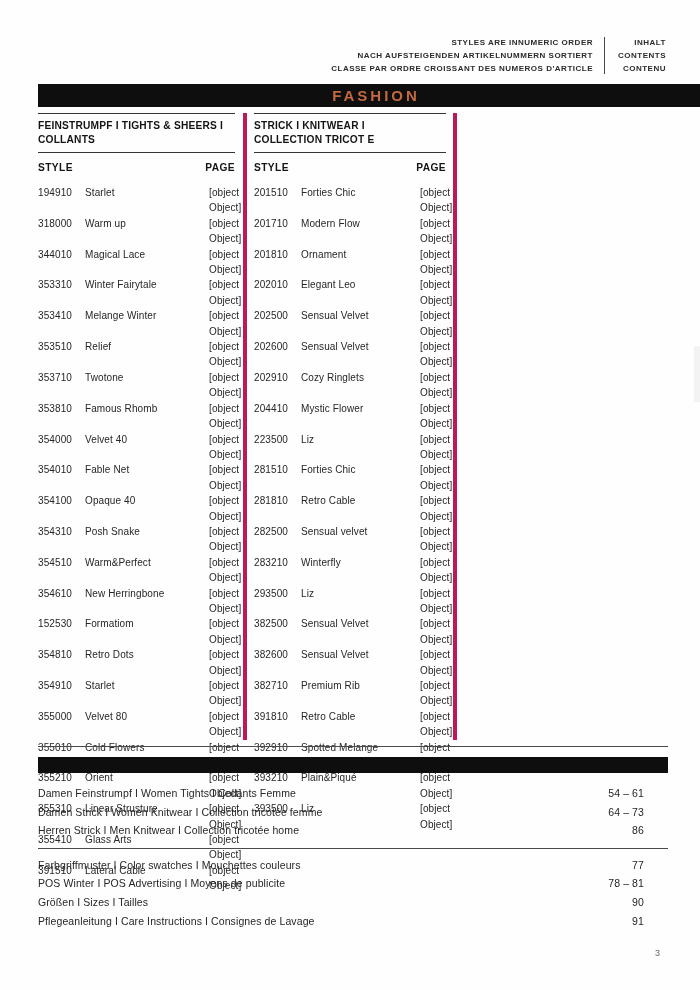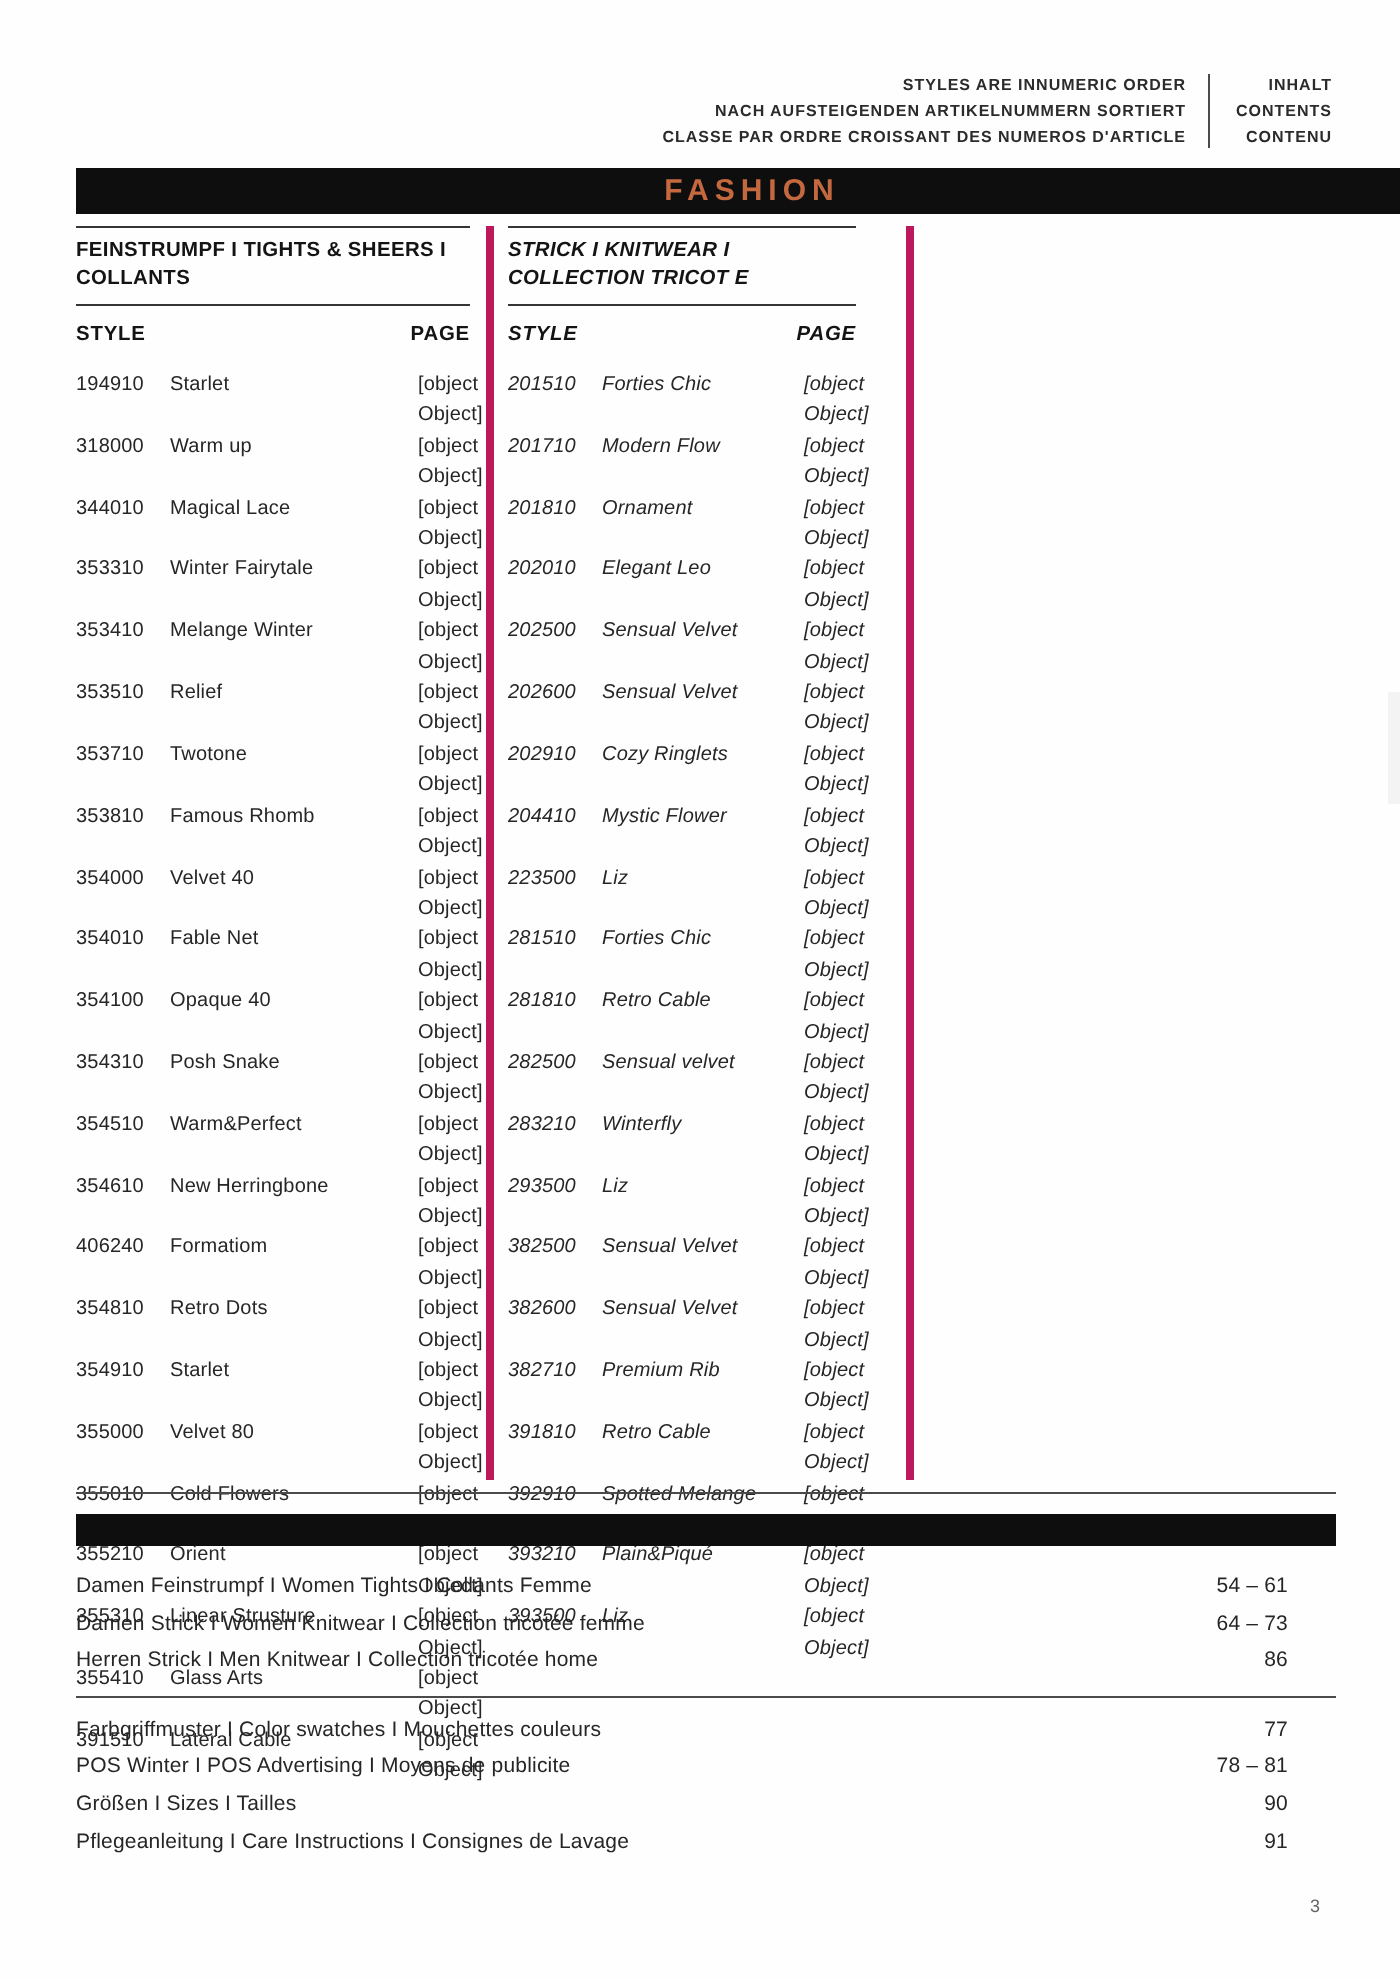--- a/index.html
+++ b/index.html
@@ -16,21 +16,21 @@
 
   
   .banner { position:absolute; left:38px; top:84px; width:676px; height:23px;
     background:#0e0e0e; display:flex; align-items:center; justify-content:center; }
   .banner-text { color:#c4693f; font-weight:bold; font-size:15px; letter-spacing:3px; }
 
   
   .cols { position:absolute; left:38px; top:113px; width:420px; height:627px; display:flex; }
   .col { box-sizing:border-box; border-right:4px solid #be185d; }
   .col-left  { width:209px; padding-right:8px; }
-  .col-right { width:210px; padding-left:7px; padding-right:25px;font-style:italic; }
+  .col-right { width:210px; padding-left:7px; padding-right:7px; }
   .col-head { border-top:1px solid #353535; border-bottom:1px solid #353535; padding:5px 0 5px; }
   .col-title { font-size:10.2px; font-weight:bold; letter-spacing:0.2px; line-height:14px; color:#141414; }
   .style-page { display:flex; justify-content:space-between; font-size:10.2px; font-weight:bold;
     letter-spacing:0.4px; margin-top:9px; color:#141414;text-align:center; }
   .rows { margin-top:12px; }
   .row { display:flex; font-size:10px; line-height:15.4px; color:#262626; letter-spacing:0.1px; }
   .r-style { width:47px; }
   .r-name  { flex:1; }
   .r-page  { width:26px; text-align:right; }
 
@@ -162,21 +162,21 @@
             <span class="r-page">[object Object]</span>
           </div>
 
           <div class="row">
             <span class="r-style">354610</span>
             <span class="r-name">New Herringbone</span>
             <span class="r-page">[object Object]</span>
           </div>
 
           <div class="row">
-            <span class="r-style">406240</span>
+            <span class="r-style">152530</span>
             <span class="r-name">Formatiom</span>
             <span class="r-page">[object Object]</span>
           </div>
 
           <div class="row">
             <span class="r-style">354810</span>
             <span class="r-name">Retro Dots</span>
             <span class="r-page">[object Object]</span>
           </div>
 

